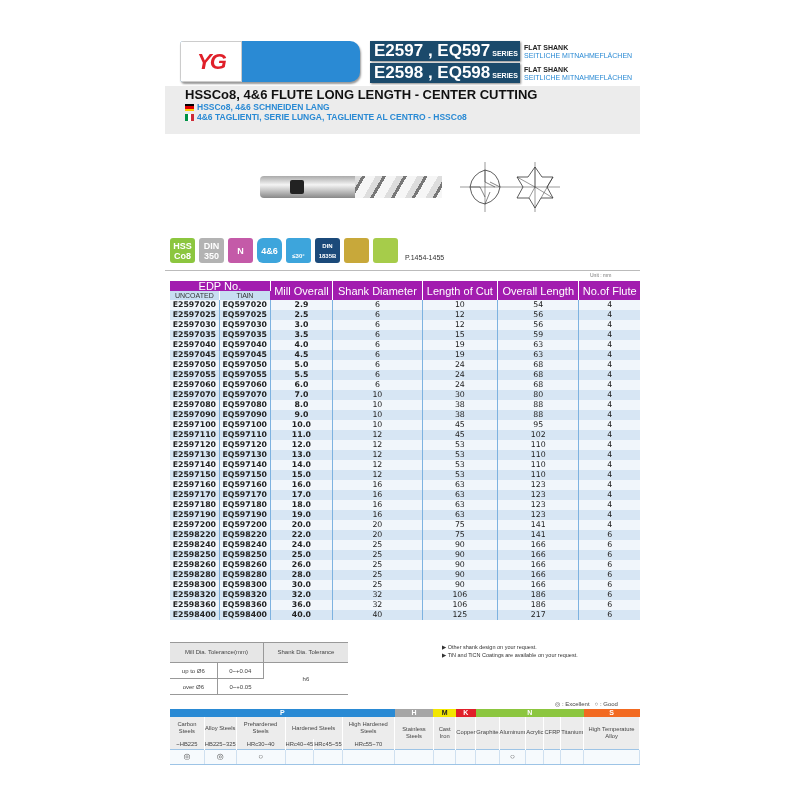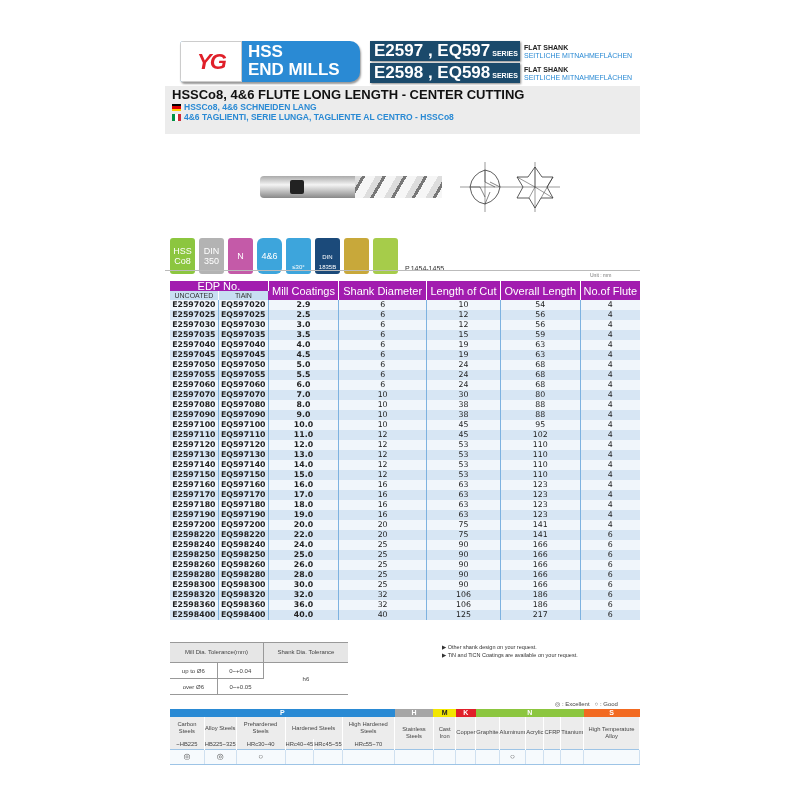--- a/index.html
+++ b/index.html
@@ -10,34 +10,34 @@
   .logo-white { position: absolute; left: 0; top: 0; width: 62px; height: 41px; background: #ffffff; border: 1px solid #ccc; display:flex; align-items:center; justify-content:center; }
   .logo-white span { color: #e0202a; font-weight: bold; font-style: italic; font-size: 22px; letter-spacing: -2px; }
   .logo-text { position: absolute; left: 68px; top: 2px; color: #fff; font-weight: bold; font-size: 17px; line-height: 18px; }
 
   .series-box { position: absolute; left: 370px; width: 150px; height: 20px; background: #1b4a6b; color: #fff; font-weight: bold; font-size: 17px; line-height: 20px; padding-left: 4px; box-shadow: 1px 1px 2px #888; }
   .series-box small { font-size: 7px; font-weight: bold; margin-left: 2px; }
   .series-note { position: absolute; left: 524px; font-size: 7px; line-height: 8px; }
   .series-note .l1 { color: #222; font-weight: bold; }
   .series-note .l2 { color: #2a8ad4; }
 
-  .title-band { position: absolute; left: 165px; top: 86px; width: 475px; height: 48px; background: #ececec; padding: 2px 7px; }
+  .title-band { position: absolute; left: 165px; top: 86px; width: 475px; height: 48px; background: #ececec; padding: 2px 20px; }
   .title-main { font-size: 13px; font-weight: bold; color: #111; line-height: 14px; }
   .title-sub { font-size: 8.5px; font-weight: bold; color: #2a8ad4; line-height: 10px; display: flex; align-items: center; }
   .flag { display: inline-block; width: 9px; height: 7px; margin-right: 3px; }
 
   
   .tool { position: absolute; left: 260px; top: 176px; width: 182px; height: 22px; border-radius: 4px 0 0 4px; background: linear-gradient(#aaa, #f4f4f4 40%, #888); }
   .tool-flat { position: absolute; left: 30px; top: 4px; width: 14px; height: 14px; background: #222; border-radius: 2px; }
   .tool-flute { position: absolute; left: 95px; top: 0; width: 87px; height: 22px; background: repeating-linear-gradient(120deg, #ddd 0 6px, #777 6px 9px, #f6f6f6 9px 18px); }
   .endview { position: absolute; top: 162px; width: 50px; height: 50px; }
 
   
   .badge-row { position: absolute; left: 170px; top: 238px; display: flex; gap: 4px; align-items: flex-end; }
-  .badge { width: 25px; height: 36px; border-radius: 3px; color: #fff; font-weight: normal; font-size: 9px; line-height: 10px; display:flex; align-items:center; justify-content:center; text-align:center; }
+  .badge { width: 25px; height: 25px; border-radius: 3px; color: #fff; font-weight: bold; font-size: 9px; line-height: 10px; display:flex; align-items:center; justify-content:center; text-align:center; }
   .page-ref { font-size: 7px; color: #333; margin-left: 3px; padding-bottom: 2px; }
   .badge-line { position: absolute; left: 165px; top: 270px; width: 475px; height: 1px; background: #bbb; }
   .unit { position: absolute; left: 590px; top: 272px; font-size: 5px; color: #777; }
 
   
   .tbl { position: absolute; left: 170px; top: 281px; width: 470px; border-collapse: collapse; }
   .tbl th { background: #a21caf; color: #fff; font-size: 11px; font-weight: normal; line-height: 8px; border-right: 1px solid #fff; }
   .tbl th.sub { background: #c8def2; color: #333; font-weight: normal; font-size: 7px; height: 9px; }
   .tbl td { font-family: "DejaVu Sans", sans-serif; font-size: 7.8px; height: 10px; line-height: 10px; text-align: center; color: #222; border-right: 1px solid #7db2e0; }
   .tbl td.b { font-weight: bold; }
@@ -63,24 +63,20 @@
   .mat .hard td { background: #ececec; height: 10px; border-right: 1px solid #fff; }
   .mat .marks td { height: 15px; border-right: 1px solid #cfe0f0; background: #f6fafd; border-top: 1px solid #9dc4e6; border-bottom: 1px solid #9dc4e6; font-size: 8px; color: #555; }
 </style>
 </head>
 <body>
 
 <div class="logo-box">
   <div class="logo-white">
       <span>YG</span>
     </div>
-  <div class="logo-text">
-    <div>HSS</div>
-    <div>END MILLS</div>
-  </div>
 </div>
 
 <div class="series-box" style="top:41px;"><span>E2597 , EQ597</span><small>SERIES</small></div>
 <div class="series-note" style="top:44px;">
   <div class="l1">FLAT SHANK</div>
   <div class="l2">SEITLICHE MITNAHMEFLÄCHEN</div>
 </div>
 <div class="series-box" style="top:63px;"><span>E2598 , EQ598</span><small>SERIES</small></div>
 <div class="series-note" style="top:66px;">
   <div class="l1">FLAT SHANK</div>
@@ -127,21 +123,21 @@
   <div class="badge" style="background:#a6cc4a;"></div>
   <div class="page-ref">P.1454-1455</div>
 </div>
 <div class="badge-line"></div>
 <div class="unit">Unit : mm</div>
 
 <table class="tbl">
   <thead>
     <tr>
       <th colspan="2" style="height:10px;">EDP No.</th>
-      <th rowspan="2">Mill Coatings</th>
+      <th rowspan="2">Mill Overall</th>
       <th rowspan="2">Shank Diameter</th>
       <th rowspan="2">Length of Cut</th>
       <th rowspan="2">Overall Length</th>
       <th rowspan="2">No.of Flute</th>
     </tr>
     <tr>
       <th class="sub">UNCOATED</th>
       <th class="sub">TiAlN</th>
     </tr>
   </thead>

